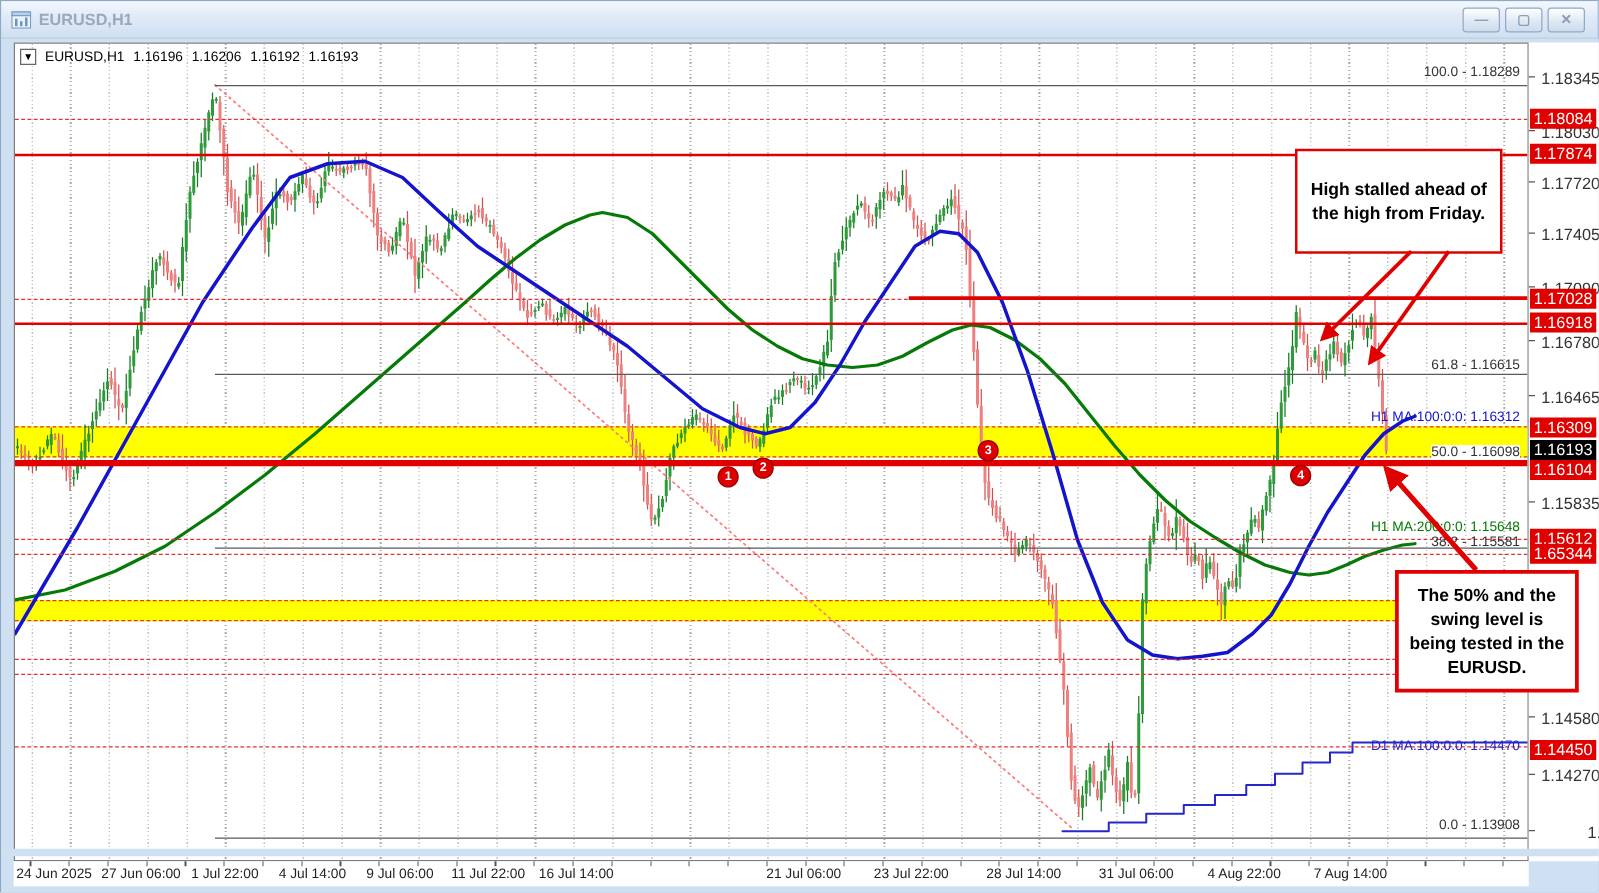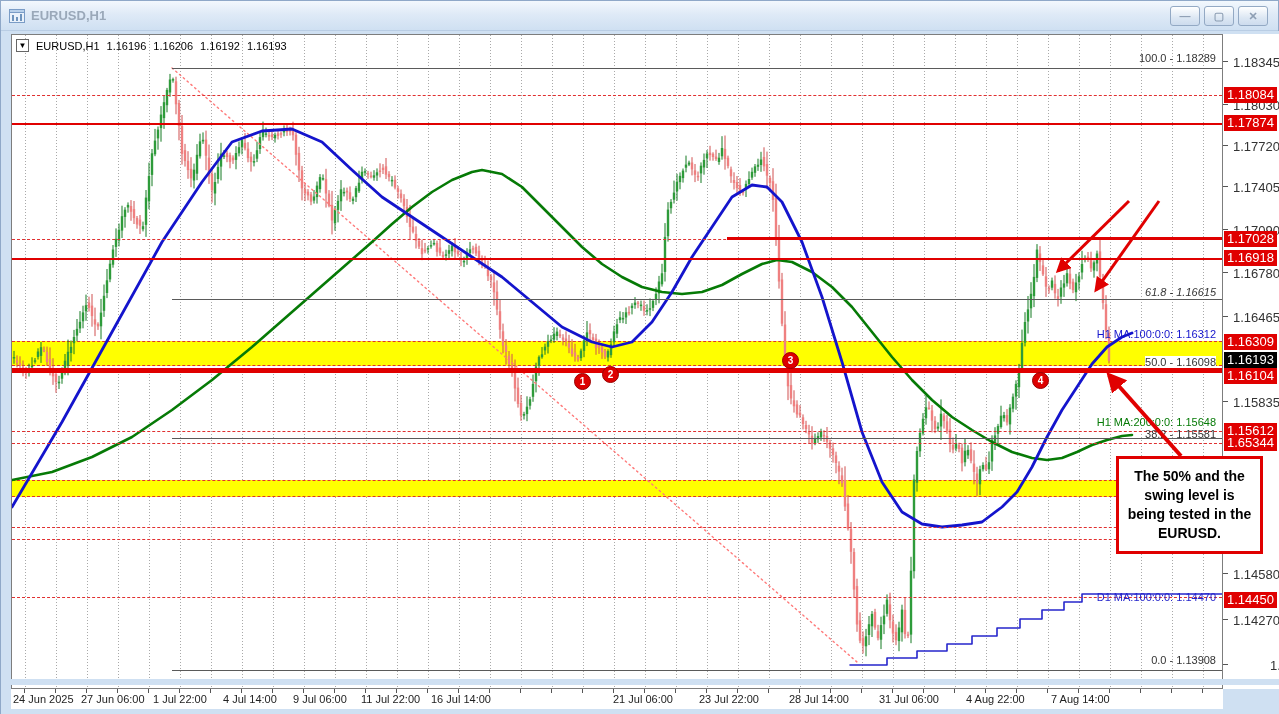--- a/index.html
+++ b/index.html
@@ -852,21 +852,21 @@
           <div class="lvl dash" style="top: 396px;"></div>
           <div class="lvl fib" style="top: 403px; left: 160px;"></div>
           <div class="lvl dash" style="top: 408px;"></div>
           <div class="lvl dash" style="top: 492px;"></div>
           <div class="lvl dash" style="top: 504px;"></div>
           <div class="lvl dash" style="top: 562px;"></div>
           <div class="lvl fib" style="top: 635px; left: 160px;"></div>
         </div>
       <div id="labels-layer">
           <div class="inline-label" style="top: 17px; color: rgb(51, 51, 51); margin-left: 40px;">100.0 - 1.18289</div>
-          <div class="inline-label" style="top: 251px; color: rgb(51, 51, 51); font-style: italic;">61.8 - 1.16615</div>
+          <div class="inline-label" style="top: 251px; color: rgb(51, 51, 51);">61.8 - 1.16615</div>
           <div class="inline-label" style="top: 293px; color: rgb(20, 20, 204);">H1 MA:100:0:0: 1.16312</div>
           <div class="inline-label" style="top: 321px; color: rgb(51, 51, 51); background: rgb(255, 255, 255);">50.0 - 1.16098</div>
           <div class="inline-label" style="top: 381px; color: rgb(6, 122, 6);">H1 MA:200:0:0: 1.15648</div>
           <div class="inline-label" style="top: 393px; color: rgb(51, 51, 51);">38.2 - 1.15581</div>
           <div class="inline-label" style="top: 544px; color: rgb(38, 38, 204); margin-top: 12px;">D1 MA:100:0:0: 1.14470</div>
           <div class="inline-label" style="top: 619px; color: rgb(51, 51, 51);">0.0 - 1.13908</div>
         </div>
 
       <div id="info-bar">
         <span id="info-tri">▼</span>
@@ -939,19 +939,22 @@
         <div class="ta-label" style="left: 350px;">11 Jul 22:00</div>
         <div class="ta-label" style="left: 420px;">16 Jul 14:00</div>
         <div class="ta-label" style="left: 602px;">21 Jul 06:00</div>
         <div class="ta-label" style="left: 688px;">23 Jul 22:00</div>
         <div class="ta-label" style="left: 778px;">28 Jul 14:00</div>
         <div class="ta-label" style="left: 868px;">31 Jul 06:00</div>
         <div class="ta-label" style="left: 955px;">4 Aug 22:00</div>
         <div class="ta-label" style="left: 1040px;">7 Aug 14:00</div>
       </div>
 
+    <div id="callout-1" class="callout">
+      <span>High stalled ahead of the high from Friday.</span>
+    </div>
     <div id="callout-2" class="callout">
       <span>The 50% and the swing level is being tested in the EURUSD.</span>
     </div>
 
   </div>
   <div id="bottom-strip"></div>
 </div>
 
 </body></html>

